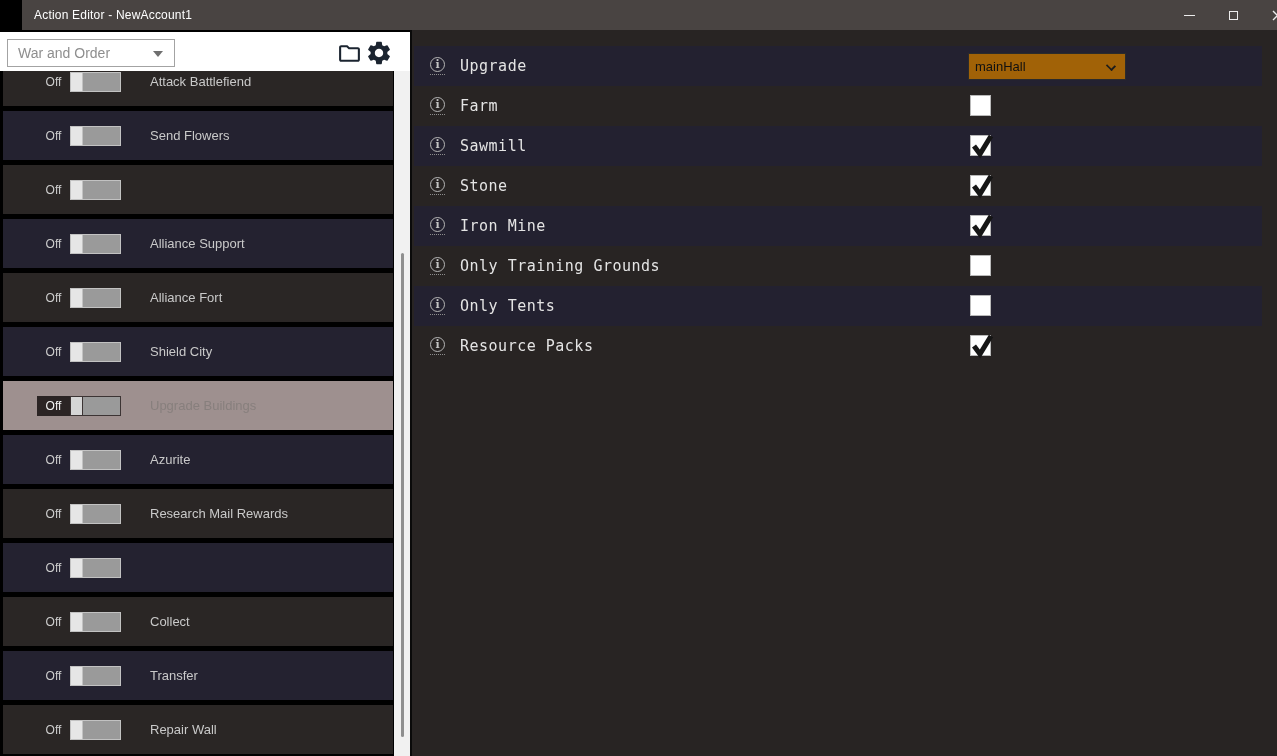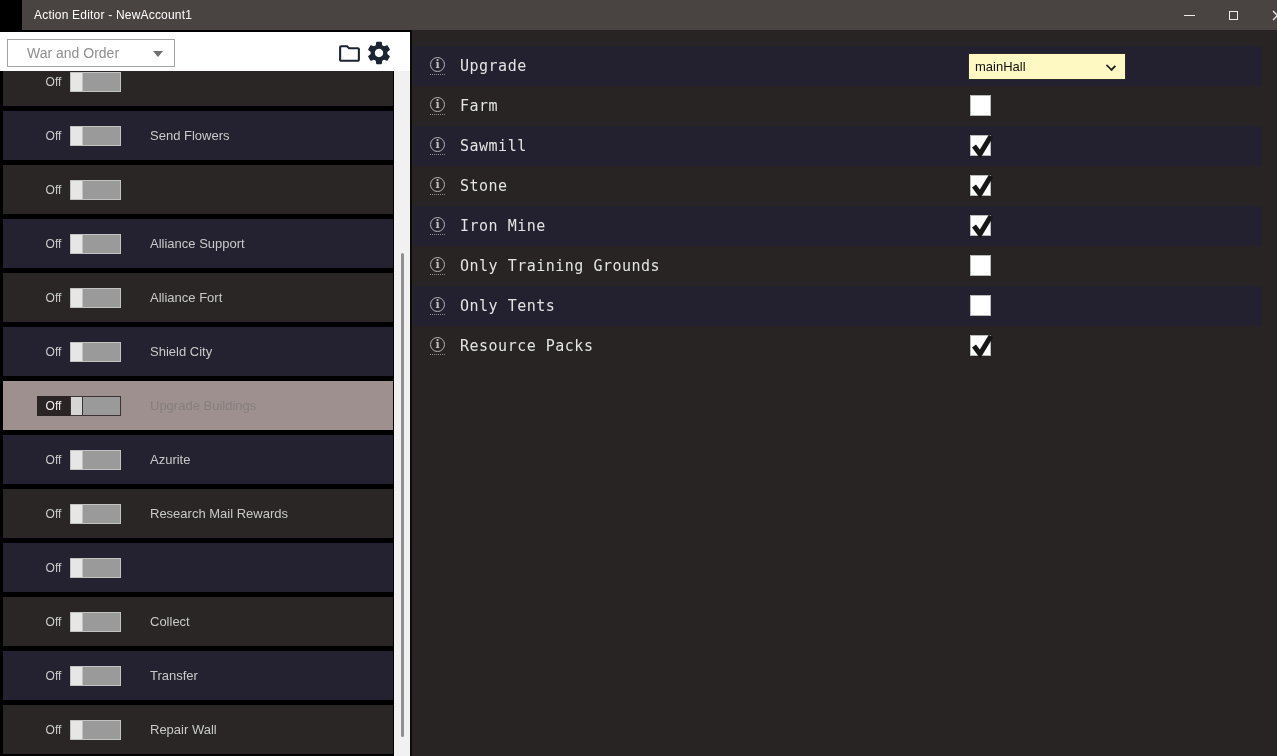--- a/index.html
+++ b/index.html
@@ -11,21 +11,21 @@
   .titlebar { position:absolute; left:0; top:0; width:100%; height:30px; background:#494442; display:flex; align-items:center;margin-left:22px; }
   .title { color:#ffffff; font-size:12px; padding-left:12px; letter-spacing:.2px; }
   .win-controls { position:absolute; right:0; top:0; height:30px; display:flex; }
   .win-btn { width:44px; height:30px; display:flex; align-items:center; justify-content:center; cursor:default; }
   .ic-min { width:11px; height:1px; background:#ececec; }
   .ic-max { width:9px; height:9px; border:1px solid #ececec; }
 
   
   .left-panel { position:absolute; left:0; top:30px; width:410px; bottom:0; background:#000; }
   .toolbar { position:absolute; left:0; top:0; width:410px; height:41px; background:#ffffff; z-index:3; border-top:2px solid #000; }
-  .combo { position:absolute; top:7px; height:28px; background:#fff; border:1px solid #a3a3a3; color:#8e8e8e; font-size:14px; display:flex; align-items:center; padding-left:19px; }
+  .combo { position:absolute; top:7px; height:28px; background:#fff; border:1px solid #a3a3a3; color:#8e8e8e; font-size:14px; display:flex; align-items:center; padding-left:10px; }
   .combo1 { left:7px; width:168px; }
   .combo2 { left:178px; width:150px; }
   .tri { position:absolute; right:11px; top:11px; width:0; height:0; border-left:5px solid transparent; border-right:5px solid transparent; border-top:6px solid #6f6f6f; }
   .tool-icon { position:absolute; top:8px; width:28px; height:26px; display:flex; align-items:center; justify-content:center; }
   .tool-folder { left:335px; }
   .tool-gear { left:365px; }
 
   .list { position:absolute; left:0; right:16px; top:0; bottom:0; background:#000; overflow:hidden; }
   .arow { position:absolute; left:3px; width:390px; height:49px; }
   .arow.warm { background:#2a2625; }
@@ -45,21 +45,21 @@
   .scrollbar { position:absolute; left:394px; width:16px; top:41px; bottom:0; background:#f1f1f1; }
   .thumb { position:absolute; left:7px; width:3px; top:182px; height:484px; background:#8f8f8f; border-radius:2px; }
 
   
   .right-panel { position:absolute; left:410px; right:0; top:30px; bottom:0; background:#282423; border-left:2px solid #0a0a0a; }
   .srow { position:absolute; left:2px; right:15px; height:40px; }
   .srow.cool { background:#232130; }
   .info-wrap { position:absolute; left:16px; top:11px; padding-bottom:2px; border-bottom:1px dotted #8d8d8d; }
   .info-icon { display:block; width:15px; height:15px; border:1px solid #b5b5b5; border-radius:50%; color:#c3c3c3; font-family:"DejaVu Serif", serif; font-weight:bold; font-size:11px; line-height:13px; text-align:center; }
   .slabel { position:absolute; left:46px; top:0; height:40px; line-height:40px; font-family:"DejaVu Sans Mono", monospace; font-size:15px; letter-spacing:.5px; color:#e4e4e4; }
-  .mh-select { position:absolute; left:554px; top:7px; width:158px; height:27px; background:#fef9c3; border:1px solid #2b2b2b; display:flex; align-items:center; padding-left:6px; font-size:13px; color:#111; }
+  .mh-select { position:absolute; left:554px; top:7px; width:158px; height:27px; background:#a16207; border:1px solid #2b2b2b; display:flex; align-items:center; padding-left:6px; font-size:13px; color:#111; }
   .chev { position:absolute; right:10px; top:8px; width:8px; height:8px; border-right:2px solid #1c1c1c; border-bottom:2px solid #1c1c1c; transform:rotate(45deg) scaleY(.8); }
   .cb { position:absolute; left:556px; top:9px; width:21px; height:21px; background:#ffffff; border:1px solid #b9b9b9; }
   .cb svg { display:none; position:absolute; left:-1px; top:-2px; overflow:visible; }
   .cb.checked svg { display:block; }
 </style>
 </head>
 <body>
 
 <div class="window">
 
@@ -81,20 +81,21 @@
   </div>
 
   <div class="left-panel">
     <div class="list">
         <div class="arow warm" style="top: 27px;">
     <span class="off-chip">Off</span>
     <span class="toggle">
       <span class="knob"></span>
       <span class="fill"></span>
     </span>
+    <span class="alabel">Attack Battlefiend</span>
   </div>
         <div class="arow cool" style="top: 81px;">
     <span class="off-chip">Off</span>
     <span class="toggle">
       <span class="knob"></span>
       <span class="fill"></span>
     </span>
     <span class="alabel">Send Flowers</span>
   </div>
         <div class="arow warm" style="top: 135px;">

